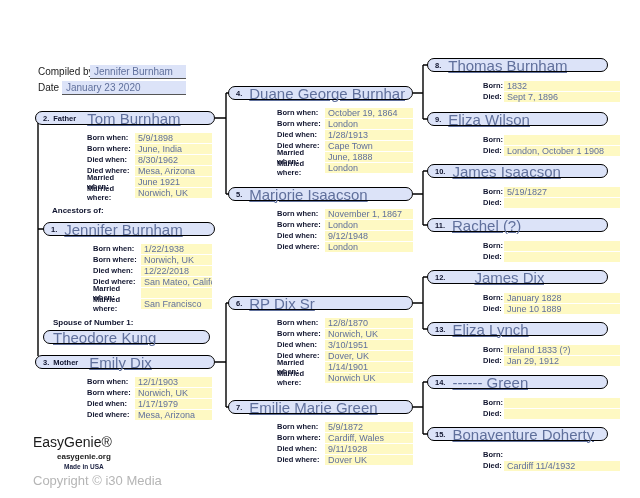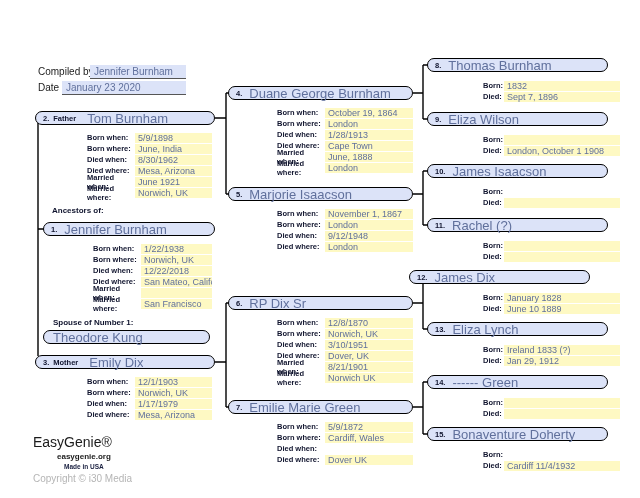--- a/index.html
+++ b/index.html
@@ -7,34 +7,34 @@
         font-family:"Liberation Sans",sans-serif;}
   .title{position:absolute;left:35px;top:43px;font-size:15px;font-weight:bold;color:#101010;letter-spacing:.2px;}
   .hlabel{position:absolute;font-size:10px;color:#1a1a1a;}
   .hfield{position:absolute;height:13px;line-height:13px;background:#dce3f8;border-bottom:1px solid #555;
           font-size:10px;color:#60709c;padding:0 4px;white-space:nowrap;}
   .capsule{position:absolute;height:14px;border:1.4px solid #000;border-radius:9px;background:#dce3f8;
            display:flex;align-items:center;padding:0 7px;box-sizing:border-box;white-space:nowrap;}
   .cnum{font-size:7.5px;font-weight:bold;color:#10142e;margin-right:4px;}
   .crole{font-size:7.5px;font-weight:bold;color:#10142e;}
   .crole:not(:empty){margin-right:8px;}
-  .cname{font-size:13px;color:#60709c;margin-left:3px;overflow:hidden;}
+  .cname{font-size:15px;color:#60709c;margin-left:3px;overflow:hidden;text-decoration:underline;}
   .details{position:absolute;}
   .frow{display:flex;align-items:center;height:11px;}
   .flabel{font-size:7.5px;font-weight:bold;color:#10142e;flex-shrink:0;padding-left:47px;}
   .fval{flex:1;background:#fef9c3;font-size:9px;color:#60709c;height:10px;line-height:10px;
         padding:0 3px;white-space:nowrap;overflow:hidden;}
   .lw48 .flabel{width:48px;}
   .lw21 .flabel{width:21px;}
   .sectlabel{position:absolute;font-size:8px;font-weight:bold;color:#10142e;}
   svg.connectors{position:absolute;left:0;top:0;pointer-events:none;}
   .brand{position:absolute;left:33px;top:434px;font-size:14px;color:#1b1b1b;}
   .site{position:absolute;left:57px;top:452px;font-size:8px;font-weight:bold;color:#1b1b1b;}
   .madein{position:absolute;left:64px;top:463px;font-size:6.5px;font-weight:bold;color:#1a2040;}
-  .copyright{position:absolute;left:33px;top:473px;font-size:10px;color:#b5b5b5;}
+  .copyright{position:absolute;left:33px;top:473px;font-size:13px;color:#b5b5b5;}
 </style>
 </head>
 <body>
 
 <div class="page">
 
   <svg class="connectors" width="640" height="498" viewBox="0 0 640 498">
     <g stroke="#000" stroke-width="1.4" fill="none">
       <path d="M38,123 V356 M38,229 H44"></path>
       <path d="M215,118 H226 M226,93 V194 M226,93 H229 M226,194 H229"></path>
@@ -217,21 +217,21 @@
     <div class="frow">
         <span class="flabel">Died when:</span>
         <span class="fval">3/10/1951</span>
       </div>
     <div class="frow">
         <span class="flabel">Died where:</span>
         <span class="fval">Dover, UK</span>
       </div>
     <div class="frow">
         <span class="flabel">Married when:</span>
-        <span class="fval">8/21/1901</span>
+        <span class="fval">1/14/1901</span>
       </div>
     <div class="frow">
         <span class="flabel">Married where:</span>
         <span class="fval">Norwich UK</span>
       </div>
   </div>
 
   <div class="capsule" style="left:228px;top:400px;width:185px;">
     <span class="cnum">7.</span>
     <span class="cname">Emilie Marie Green</span>
@@ -240,20 +240,21 @@
     <div class="frow">
         <span class="flabel">Born when:</span>
         <span class="fval">5/9/1872</span>
       </div>
     <div class="frow">
         <span class="flabel">Born where:</span>
         <span class="fval">Cardiff, Wales</span>
       </div>
     <div class="frow">
         <span class="flabel">Died when:</span>
+        <span class="fval">9/11/1928</span>
       </div>
     <div class="frow">
         <span class="flabel">Died where:</span>
         <span class="fval">Dover UK</span>
       </div>
   </div>
 
   <div class="capsule" style="left:427px;top:58px;width:181px;">
     <span class="cnum">8.</span>
     <span class="cname">Thomas Burnham</span>
@@ -284,20 +285,21 @@
       </div>
   </div>
 
   <div class="capsule" style="left:427px;top:164px;width:181px;">
     <span class="cnum">10.</span>
     <span class="cname">James Isaacson</span>
   </div>
   <div class="details lw21" style="left:436px;top:186px;width:184px;">
     <div class="frow">
         <span class="flabel">Born:</span>
+        <span class="fval">5/19/1827</span>
       </div>
     <div class="frow">
         <span class="flabel">Died:</span>
         <span class="fval"></span>
       </div>
   </div>
 
   <div class="capsule" style="left:427px;top:218px;width:181px;">
     <span class="cnum">11.</span>
     <span class="cname">Rachel (?)</span>
@@ -306,21 +308,21 @@
     <div class="frow">
         <span class="flabel">Born:</span>
         <span class="fval"></span>
       </div>
     <div class="frow">
         <span class="flabel">Died:</span>
         <span class="fval"></span>
       </div>
   </div>
 
-  <div class="capsule" style="left:409px;top:270px;width:181px;">
+  <div class="capsule" style="left:427px;top:270px;width:181px;gap:22px;">
     <span class="cnum">12.</span>
     <span class="cname">James Dix</span>
   </div>
   <div class="details lw21" style="left:436px;top:292px;width:184px;">
     <div class="frow">
         <span class="flabel">Born:</span>
         <span class="fval">January 1828</span>
       </div>
     <div class="frow">
         <span class="flabel">Died:</span>

